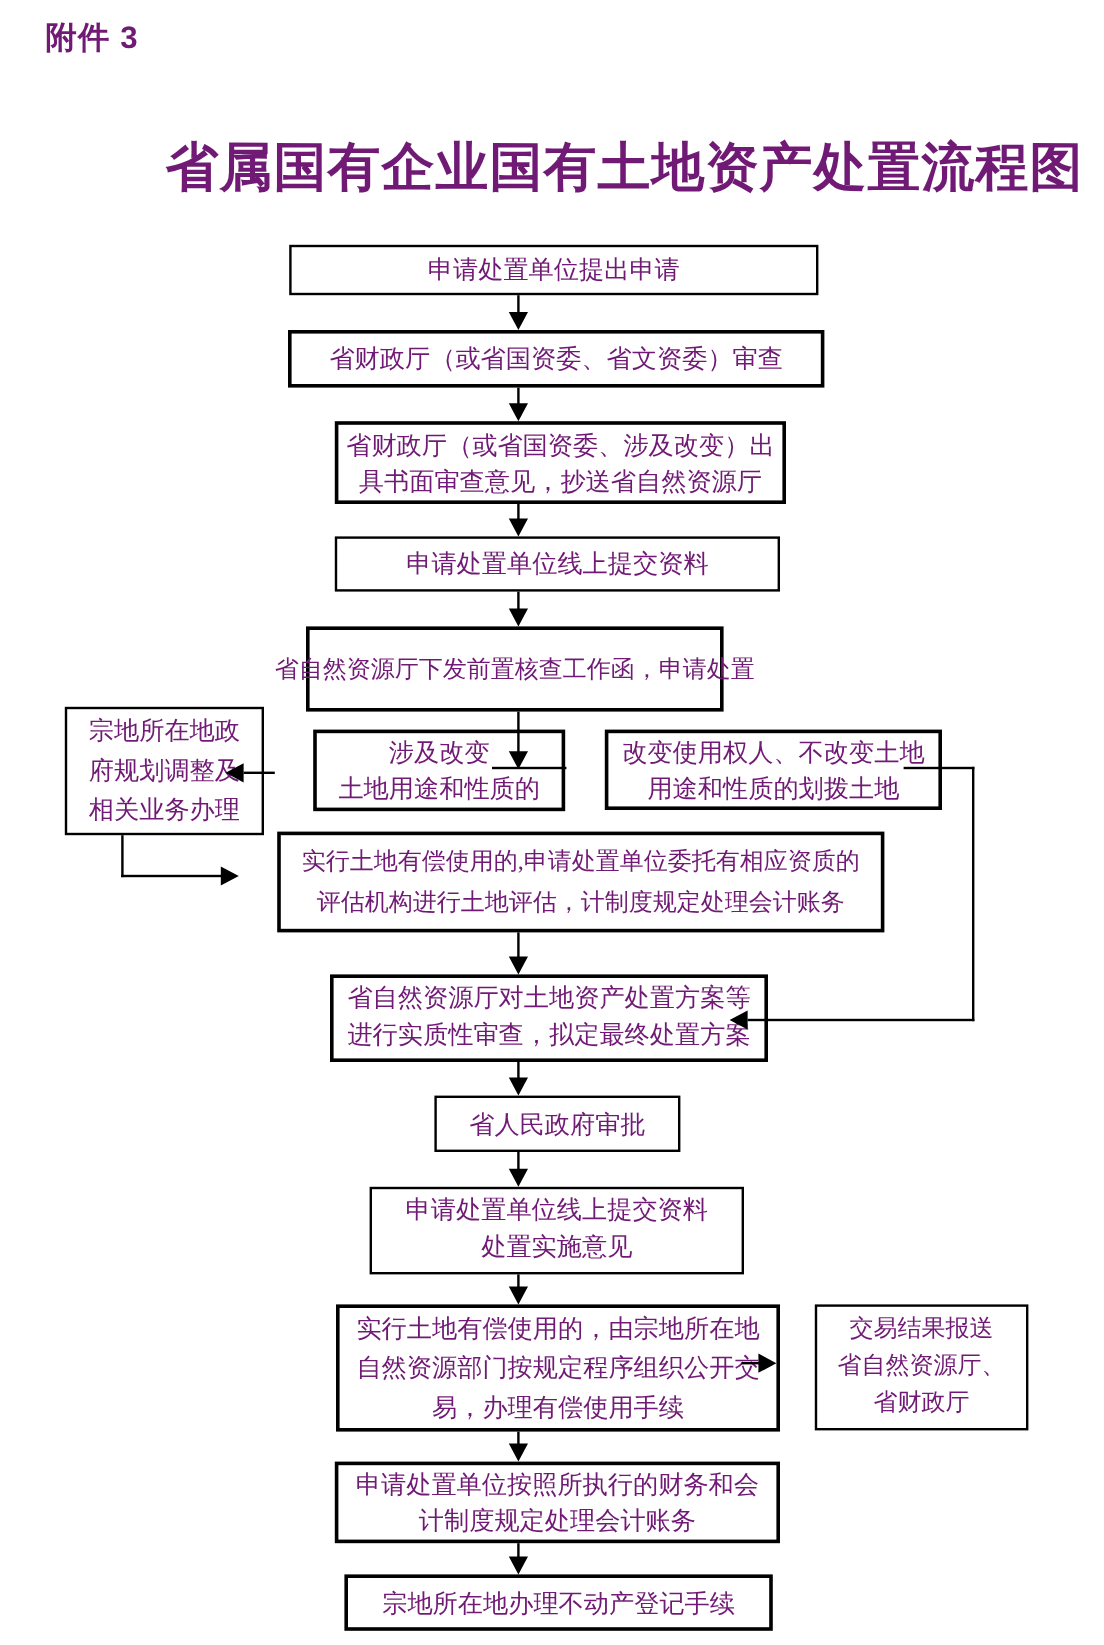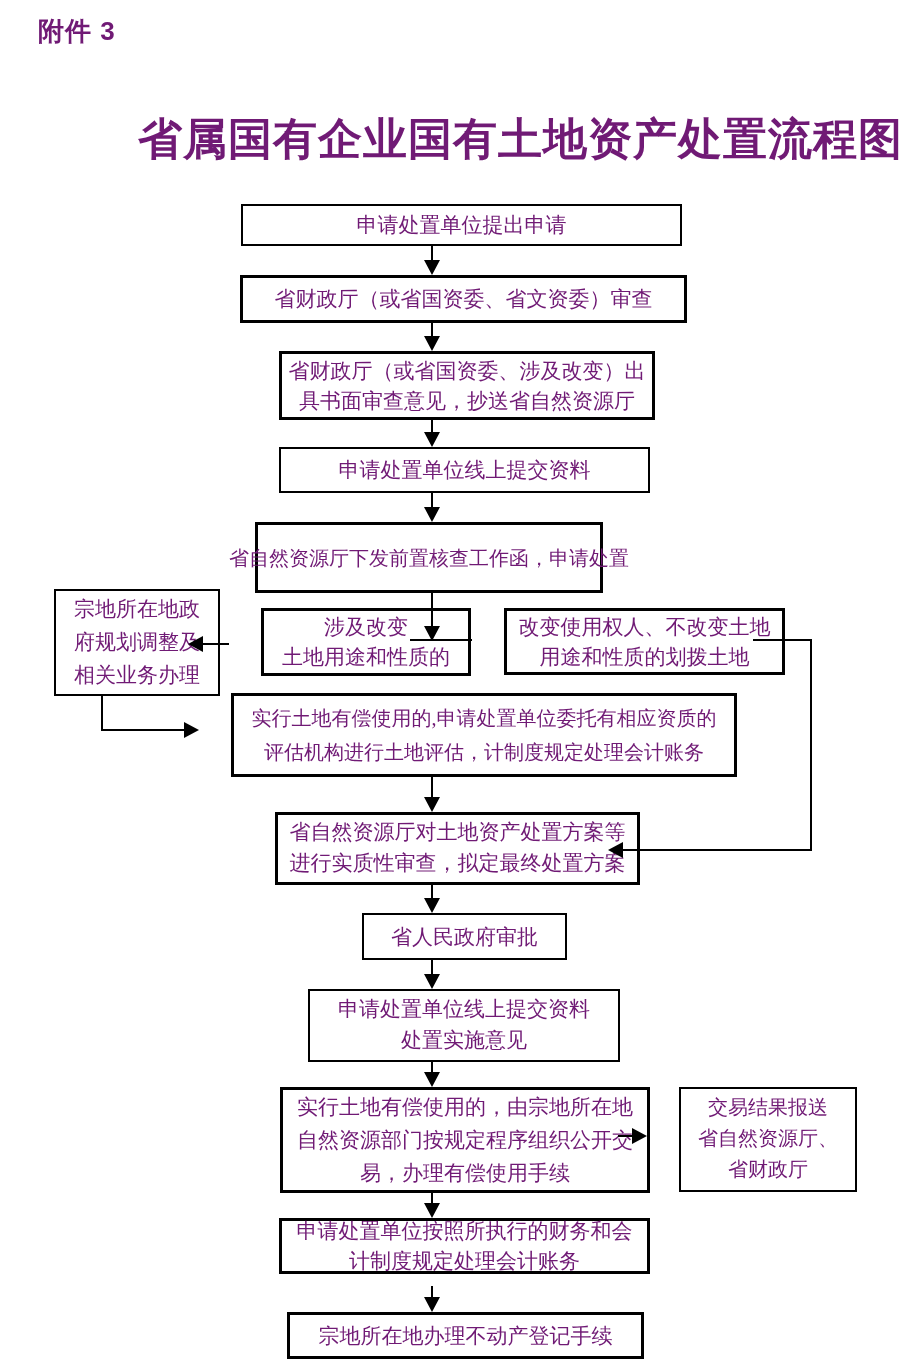--- a/index.html
+++ b/index.html
@@ -96,21 +96,21 @@
     <div class="ln">自然资源部门按规定程序组织公开交</div>
     <div class="ln">易，办理有偿使用手续</div>
   </div>
 
   <div class="box bthin fs20 lh31" style="left:647px;top:1087px;width:178px;height:105px">
     <div class="ln">交易结果报送</div>
     <div class="ln">省自然资源厅、</div>
     <div class="ln">省财政厅</div>
   </div>
 
-  <div class="box" style="left:247px;top:1218px;width:371px;height:56px">
+  <div class="box" style="left:247px;top:1218px;width:371px;height:68px">
     <div class="ln">申请处置单位按照所执行的财务和会</div>
     <div class="ln">计制度规定处理会计账务</div>
   </div>
 
   <div class="box" style="left:255px;top:1312px;width:357px;height:47px">
     <div class="ln">宗地所在地办理不动产登记手续</div>
   </div>
 
   <div class="vshaft" style="left:431px;top:246px;height:16px"></div>
   <div class="ah-d" style="left:424px;top:260px"></div>

